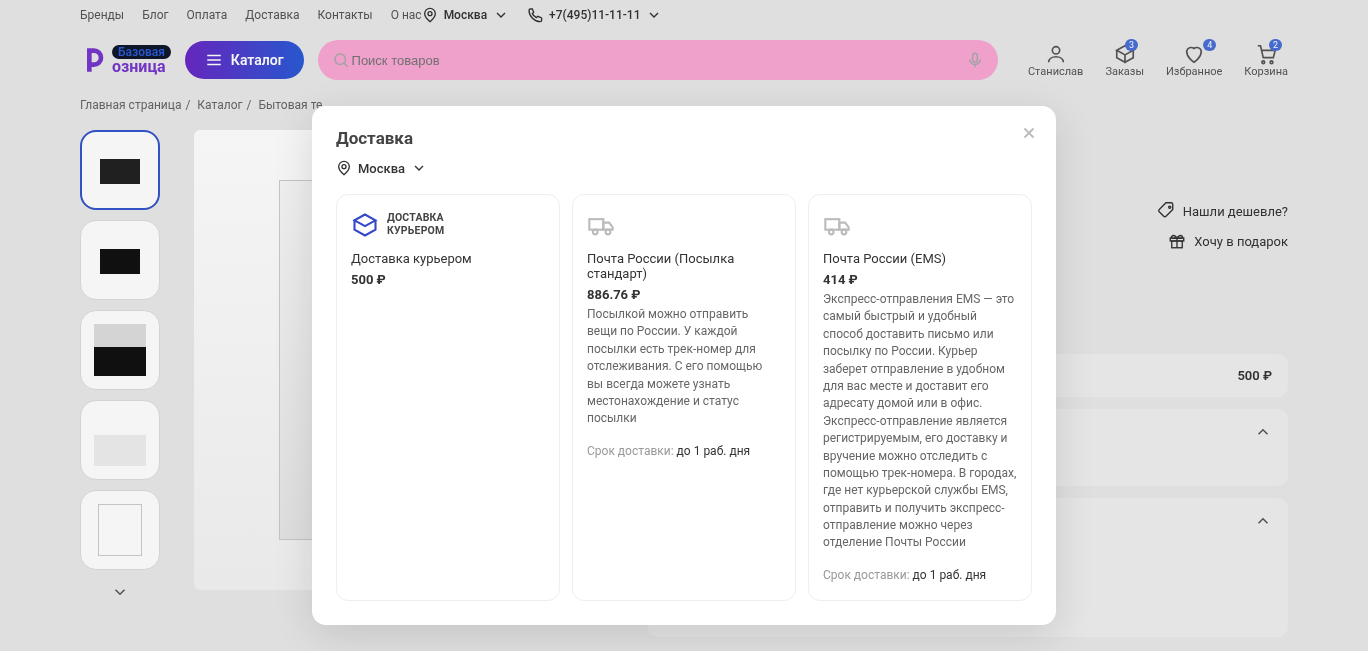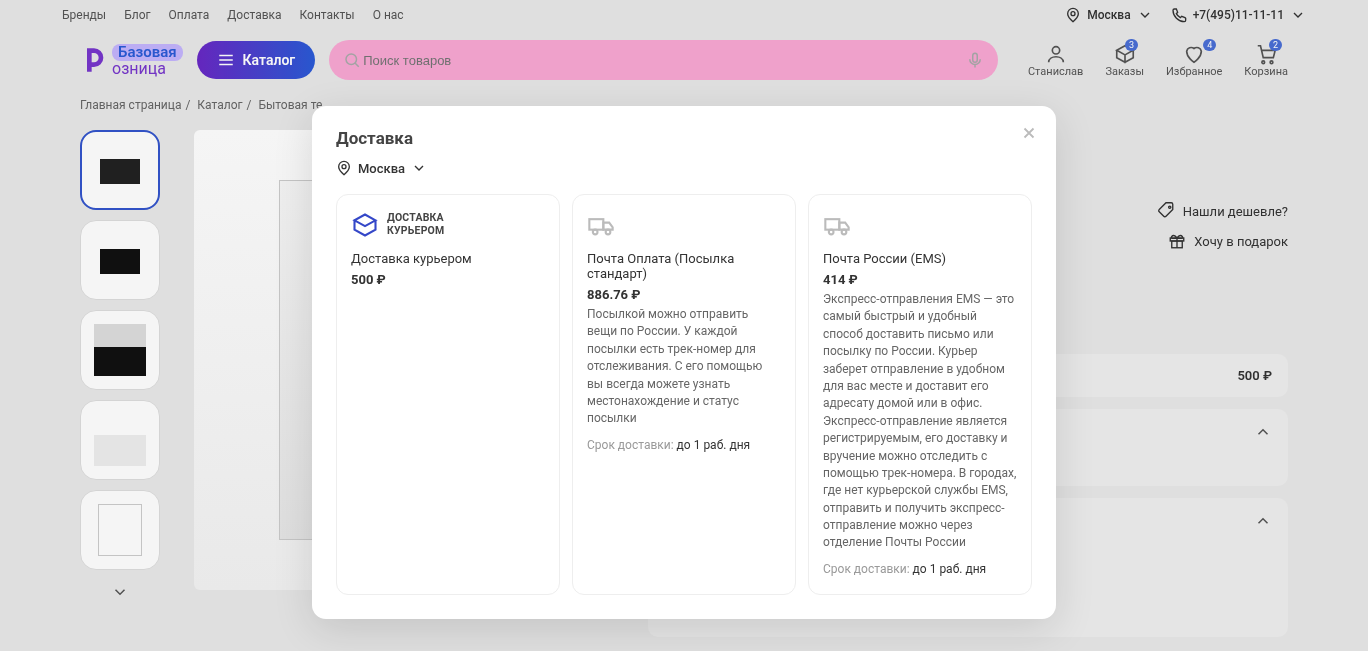--- a/index.html
+++ b/index.html
@@ -1,19 +1,19 @@
 <!DOCTYPE html>
 <html><head>
 <meta charset="utf-8">
 <style>
   * { box-sizing: border-box; margin: 0; padding: 0; }
   body { font-family: -apple-system, BlinkMacSystemFont, "Segoe UI", Roboto, Arial, sans-serif; background: #e9e9e9; width: 1368px; height: 651px; overflow: hidden; position: relative; color: #333; font-size: 13px; }
   a { text-decoration: none; color: inherit; }
 
-  .topbar { height: 30px; display: flex; align-items: center; padding: 0 62px; background: #e9e9e9; justify-content: space-between; }
+  .topbar { height: 30px; display: flex; align-items: center; padding: 0 80px; background: #e9e9e9; justify-content: flex-start; }
   .topbar-left { display: flex; gap: 18px; font-size: 12px; color: #555; }
   .topbar-right { display: flex; align-items: center; gap: 18px; font-size: 12px; color: #333; }
   .topbar-right .city, .topbar-right .phone { display: flex; align-items: center; gap: 6px; font-weight: 500; }
 
   .header { display: flex; align-items: center; padding: 10px 80px; gap: 14px; }
   .logo { display: flex; align-items: center; gap: 4px; font-weight: 700; color: #7737cc; font-size: 18px; }
   .catalog-btn { background: linear-gradient(90deg,#6928c5,#2a5bd7); color: #fff; border-radius: 22px; padding: 10px 20px; display: flex; align-items: center; gap: 8px; font-weight: 600; font-size: 14px; }
   .search { flex: 1; background: #f9a8d4; border-radius: 20px; height: 40px; display: flex; align-items: center; padding: 0 14px; color: #888; gap: 2px; }
   .search input { border: none; background: transparent; outline: none; flex: 1; font-size: 13px; }
   .head-icons { display: flex; gap: 22px; margin-left: 16px; }
@@ -46,21 +46,21 @@
   .modal h2 { font-size: 17px; font-weight: 700; color: #444; }
   .modal .close { position: absolute; top: 18px; right: 18px; color: #bbb; font-size: 18px; cursor: pointer; }
   .modal .city-sel { display: flex; align-items: center; gap: 6px; margin-top: 12px; font-size: 13px; font-weight: 500; }
   .cards { display: flex; gap: 12px; margin-top: 18px; }
   .card { flex: 1; border: 1px solid #eee; border-radius: 12px; padding: 16px 14px 18px; }
   .card .ic { color: #999; margin-bottom: 4px; }
   .card .sub { font-size: 10.5px; font-weight: 700; color: #444; letter-spacing: 0.2px; line-height: 1.2; }
   .card h3 { font-size: 13px; font-weight: 400; margin-top: 12px; color: #333; }
   .card .price { font-size: 13px; font-weight: 700; margin-top: 6px; }
   .card .desc { font-size: 12px; color: #666; margin-top: 4px; line-height: 1.45; }
-  .card .term { font-size: 12px; margin-top: 10px; }
+  .card .term { font-size: 12px; margin-top: 16px; }
   .card .term .lab { color: #999; }
 
   svg { display: block; }
   .ico16 { width: 16px; height: 16px; }
   .ico18 { width: 18px; height: 18px; }
   .ico22 { width: 22px; height: 22px; }
   .ico28 { width: 28px; height: 28px; }
 </style>
 </head>
 <body>
@@ -96,22 +96,22 @@
     </div>
   </div>
 </div>
 
 <div class="header">
   <div class="logo">
     <svg width="28" height="28" viewBox="0 0 24 24">
         <path fill="#7737cc" d="M6 2h6a8 8 0 0 1 0 16H10v4H6zM10 6v8h2a4 4 0 1 0 0-8z"></path>
       </svg>
     <div style="display:flex;flex-direction:column;line-height:1">
-      <span style="background:#c4b5fd;color:#2a5bd7;border-radius:8px;padding:1px 6px;font-size:15px;align-self:flex-start;font-weight:600">Базовая</span>
-      <span style="font-size:16px;color:#7737cc;font-weight:400">озница</span>
+      <span style="background:#0f172a;color:#2a5bd7;border-radius:8px;padding:1px 6px;font-size:12px;align-self:flex-start;font-weight:600">Базовая</span>
+      <span style="font-size:16px;color:#7737cc;font-weight:700">озница</span>
     </div>
   </div>
   <div class="catalog-btn">
     <svg class="ico18" viewBox="0 0 24 24" fill="none" stroke="#fff" stroke-width="2">
         <path d="M3 6h18M3 12h18M3 18h18"></path>
       </svg>
     <span>Каталог</span>
   </div>
   <div class="search">
     <svg class="ico18" viewBox="0 0 24 24" fill="none" stroke="#aaa" stroke-width="2">
@@ -281,21 +281,21 @@
 
       <div class="card">
         <div class="ic">
           <svg class="ico28" viewBox="0 0 24 24" fill="none" stroke="#bbb" stroke-width="1.8">
               <rect x="2" y="7" width="12" height="9"></rect>
               <path d="M14 10h5l3 4v2h-8z"></path>
               <circle cx="7" cy="18" r="2"></circle>
               <circle cx="18" cy="18" r="2"></circle>
             </svg>
         </div>
-        <h3>Почта Оплата (Посылка стандарт)</h3>
+        <h3>Почта России (Посылка стандарт)</h3>
         <div class="price">886.76 ₽</div>
         <div class="desc">Посылкой можно отправить вещи по России. У каждой посылки есть трек-номер для отслеживания. С его помощью вы всегда можете узнать местонахождение и статус посылки</div>
         <div class="term"><span class="lab">Срок доставки:</span> <span>до 1 раб. дня</span></div>
       </div>
 
       <div class="card">
         <div class="ic">
           <svg class="ico28" viewBox="0 0 24 24" fill="none" stroke="#bbb" stroke-width="1.8">
               <rect x="2" y="7" width="12" height="9"></rect>
               <path d="M14 10h5l3 4v2h-8z"></path>

